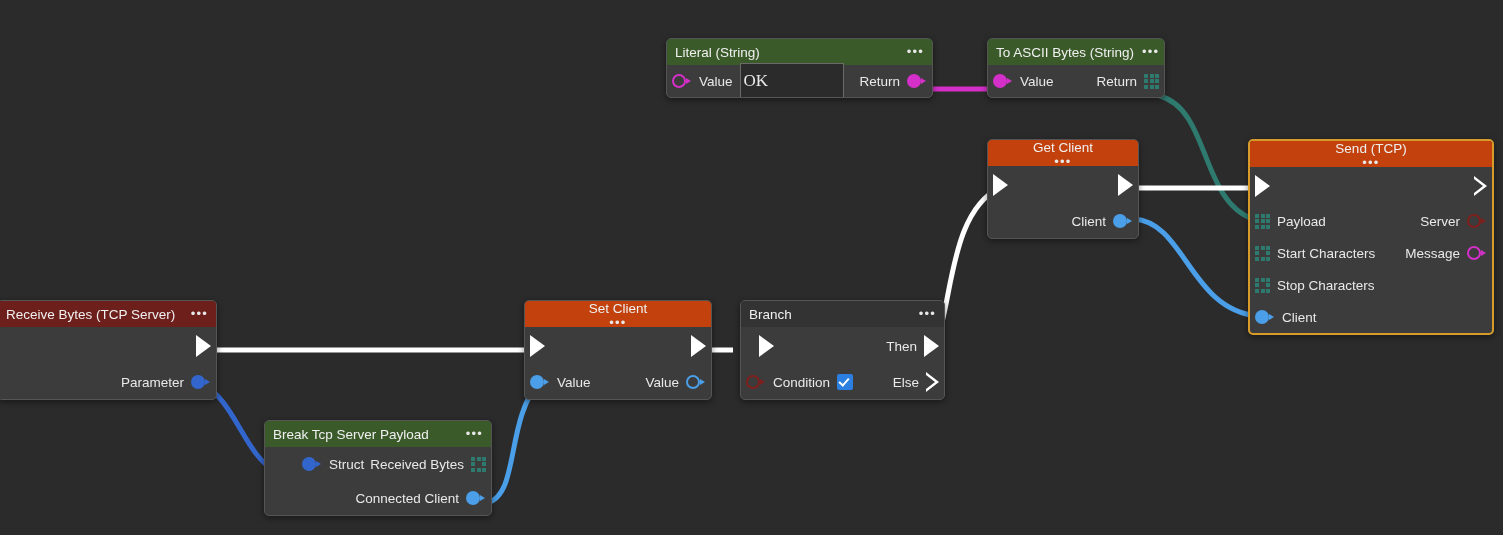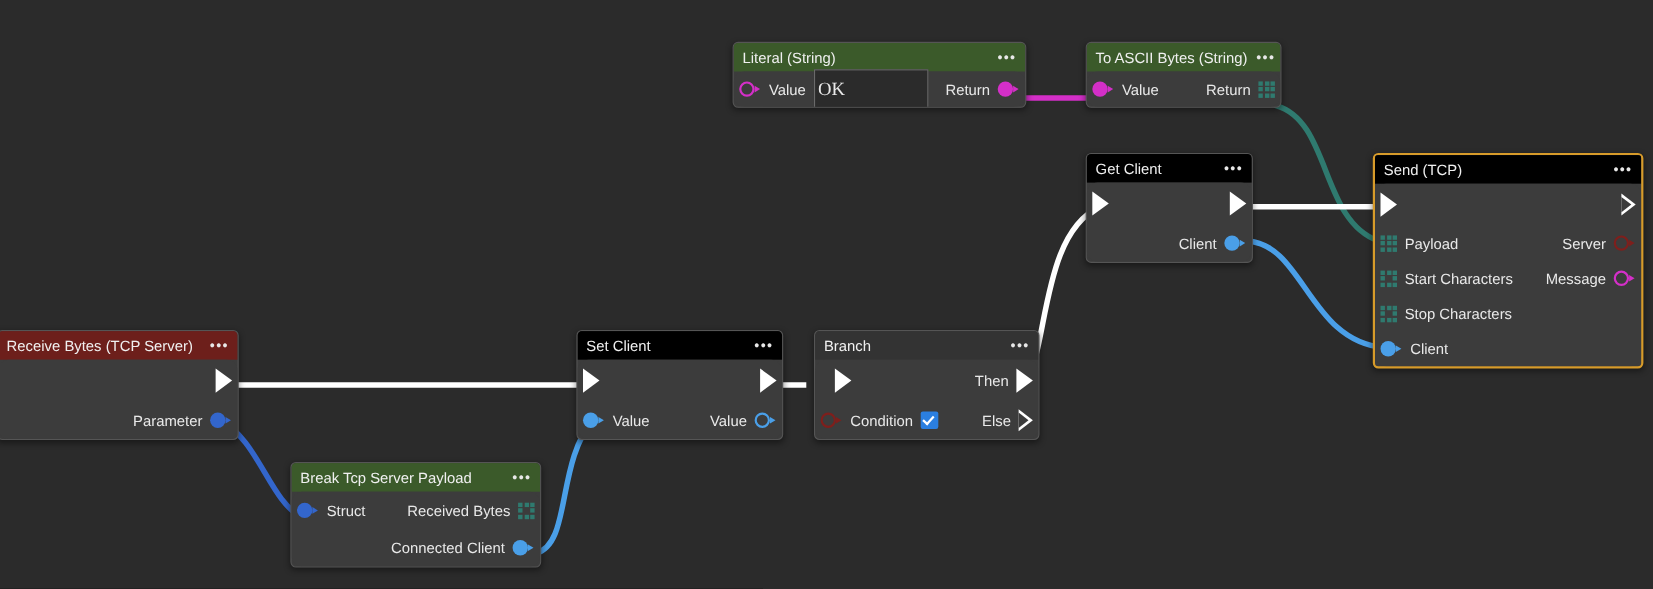--- a/index.html
+++ b/index.html
@@ -50,21 +50,21 @@
     align-items: center;
     padding: 0 8px;
     box-sizing: border-box;
     color: #f0f0f0;
     font-size: 13.5px;
     white-space: nowrap;
   }
   .node-title .t-label { flex: 0 0 auto; }
   .node-title .t-spacer { flex: 1 1 auto; min-width: 8px; }
   .title-green  { background: #3b5a2a; }
-  .title-blue   { background: #000000; }
+  .title-blue   { background: #c2410c; flex-direction: column; }
   .title-dark   { background: #333333; }
   .title-red    { background: #6d1f1b; }
 
   .dots {
     color: #e8e8e8;
     font-size: 13px;
     letter-spacing: 1.2px;
     line-height: 8px;
     flex: 0 0 auto;
   }
@@ -492,21 +492,21 @@
     </div>
   </div>
 
   <div class="node" style="left:264px; top:420px; width:228px;">
     <div class="node-title title-green">
       <span class="t-label">Break Tcp Server Payload</span>
       <span class="t-spacer"></span>
       <span class="dots">•••</span>
     </div>
     <div class="node-body">
-      <div class="row" style="height:34px;">
+      <div class="row" style="height:34px;margin-left:32px;">
         <div class="left-group">
           <span class="pin c-dblue">
             <span class="ball fill-dblue"></span>
               <span class="nib"></span>
           </span>
           <span class="lbl">Struct</span>
         </div>
         <div class="right-group">
           <span class="lbl">Received Bytes</span>
           <span class="grid hollow">

